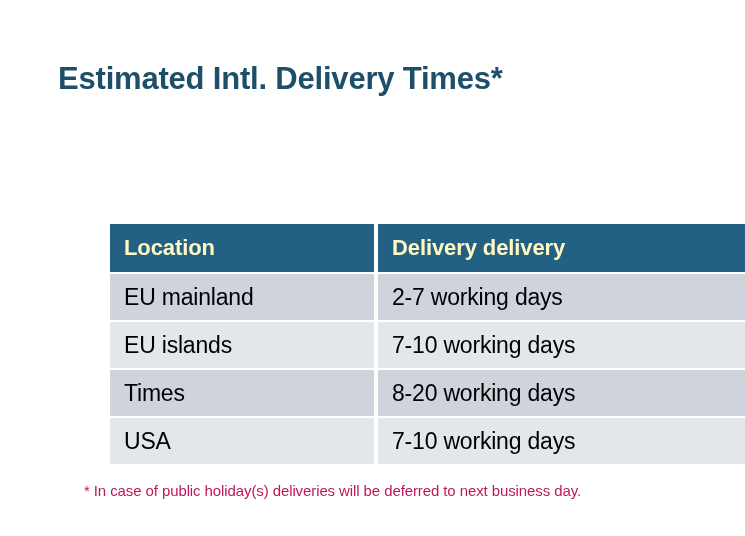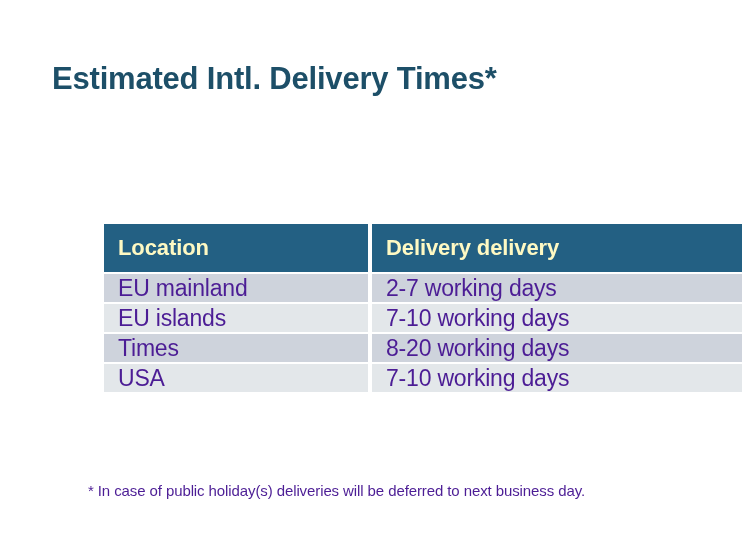--- a/index.html
+++ b/index.html
@@ -12,20 +12,21 @@
     background: #ffffff;
     font-family: "Liberation Sans", sans-serif;
     overflow: hidden;
     position: relative;
     -webkit-font-smoothing: antialiased;
   }
 
   .page {
     position: absolute;
     inset: 0;
+    margin-left: 6px;
   }
 
   
   .page-title {
     position: absolute;
     left: 52px;
     top: 38px;
     font-size: 31px;
     font-weight: bold;
     letter-spacing: -0.2px;
@@ -64,42 +65,42 @@
     background: #236083;
     color: #fef9c3;
     font-size: 22px;
     font-weight: bold;
     height: 48px;
     letter-spacing: -0.1px;
     white-space: nowrap;
   }
 
   .delivery-table tbody td {
-    color: #4c1d95;
+    color: #000000;
     font-size: 23px;
     font-weight: normal;
-    height: 28px;
+    height: 46px;
     letter-spacing: -0.2px;
     white-space: nowrap;
   }
 
   .delivery-table tbody tr.row-odd td  { background: #ced3dc; }
   .delivery-table tbody tr.row-even td { background: #e3e7ea; }
 
   .col-location { width: 264px; }
   .col-delivery { width: 370px; }
 
   
   .footnote {
     position: absolute;
-    left: 88px;
+    left: 78px;
     top: 482px;
     font-size: 15px;
     font-weight: normal;
-    color: #4c1d95;
+    color: #be185d;
     letter-spacing: -0.1px;
     white-space: nowrap;
   }
 </style>
 </head>
 <body>
 
 <div class="page">
 
   <h1 class="page-title">Estimated Intl. Delivery Times*</h1>

